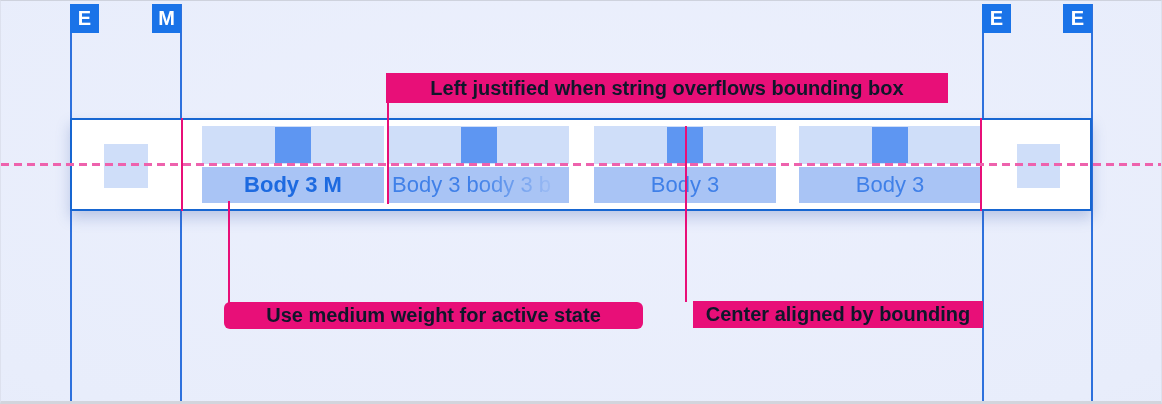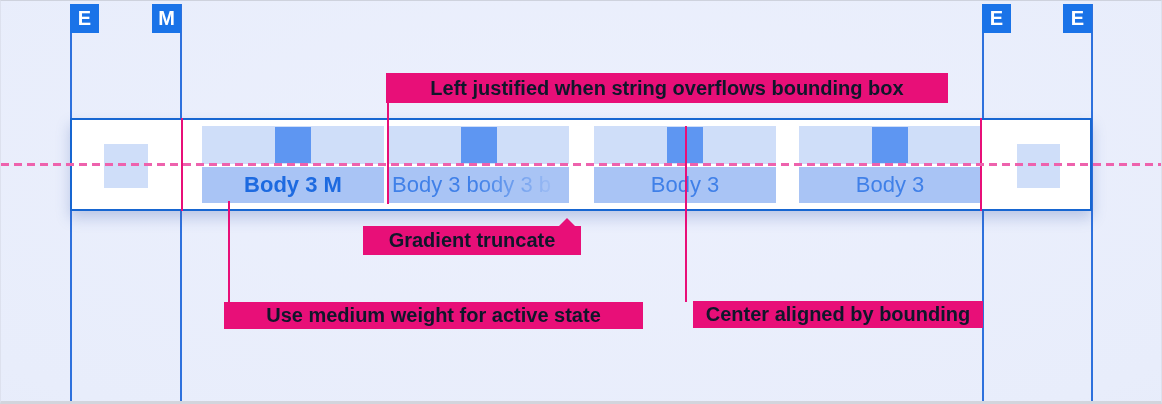--- a/index.html
+++ b/index.html
@@ -80,21 +80,21 @@
     background:repeating-linear-gradient(to right, var(--dash-pink,#ee62ad) 0 8px, transparent 8px 13px);
   }
   
   .flag{
     position:absolute;background:var(--pink,#e80f78);color:#0f172a;
     font-weight:bold;font-size:20px;text-align:center;
     z-index:40;white-space:nowrap;
   }
   .flag.f1{left:385px;top:72px;width:562px;height:30px;line-height:30px;}
   .flag.f2{left:362px;top:225px;width:218px;height:29px;line-height:29px;}
-  .flag.f3{left:223px;top:301px;width:419px;height:27px;line-height:27px;}
+  .flag.f3{left:223px;top:301px;width:419px;height:27px;line-height:27px;border-radius:6px;}
   .flag.f4{left:692px;top:300px;width:290px;height:27px;line-height:27px;}
   .flag .caret{
     position:absolute;top:-8px;right:5px;width:0;height:0;
     border-left:9px solid transparent;border-right:9px solid transparent;
     border-bottom:9px solid var(--pink,#e80f78);
   }
 </style>
 </head>
 <body>
 
@@ -142,20 +142,16 @@
   <div class="pink-seg seg-tab-left"></div>
   <div class="pink-seg seg-tab-right"></div>
 
   <div class="lead l1"></div>
   <div class="lead l2"></div>
   <div class="lead l3"></div>
 
   <div class="dash"></div>
 
   <div class="flag f1">Left justified when string overflows bounding box</div>
-  <div class="flag f2">
-    <span>Gradient truncate</span>
-    <span class="caret"></span>
-  </div>
   <div class="flag f3">Use medium weight for active state</div>
   <div class="flag f4">Center aligned by bounding</div>
 
 </div>
 
 </body></html>

